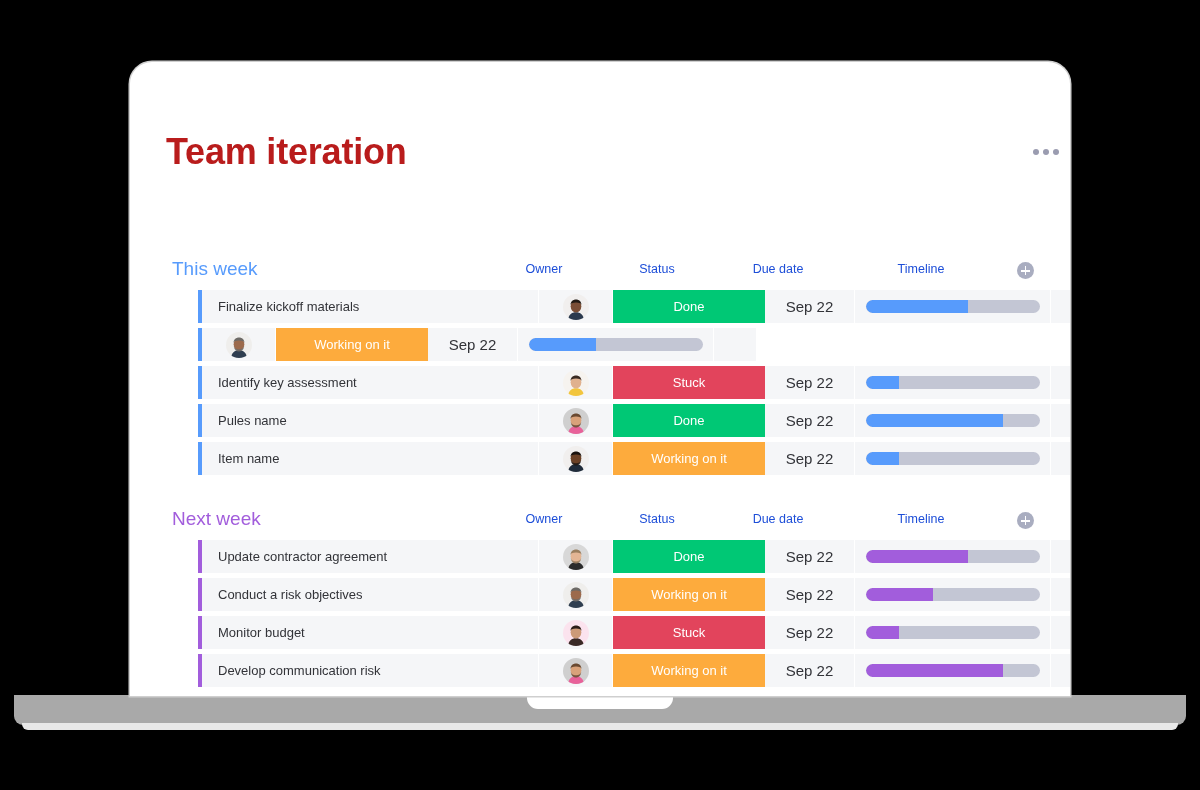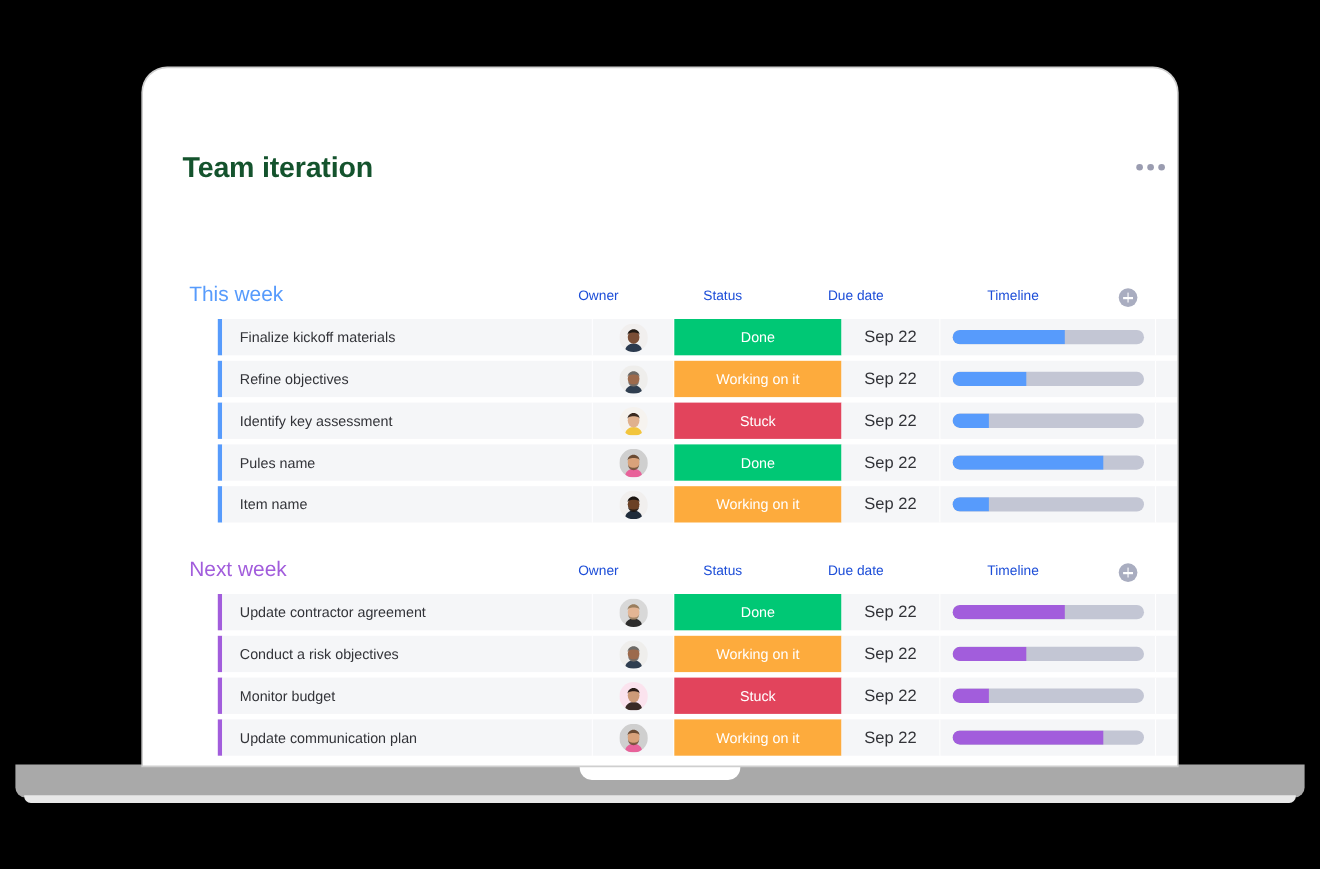--- a/index.html
+++ b/index.html
@@ -73,23 +73,23 @@
     position: absolute;
     left: 0;
     top: 70px;
     width: 895px;
     height: 40px;
     display: flex;
     align-items: center;
     justify-content: space-between;
   }
   .board-title {
-    font-size: 26px;
+    font-size: 36px;
     font-weight: bold;
-    color: #14532d;
+    color: #b91c1c;
     letter-spacing: -0.2px;
   }
   .kebab-menu {
     display: flex;
     gap: 4px;
     align-items: center;
     padding: 6px 2px;
     cursor: pointer;
   }
   .kebab-menu i {
@@ -262,21 +262,20 @@
               <div class="cell c-due">Sep 22</div>
               <div class="cell c-timeline">
                 <div class="bar-track">
                   <div class="bar-fill" style="width: 59%;"></div>
                 </div>
               </div>
               <div class="cell c-end"></div>
             </div>
             <div class="row">
               <div class="row-accent"></div>
-              <div class="cell c-name">Refine objectives</div>
               <div class="cell c-owner">
                 <div class="avatar">
                   <svg viewBox="0 0 40 40">
                     <rect width="40" height="40" fill="#efeeec"></rect>
                     <path d="M8 40c0-8 5.5-12 12-12s12 4 12 12z" fill="#2f3e50"></path>
                     <ellipse cx="20" cy="19" rx="8.2" ry="9.6" fill="#9c6a4c"></ellipse>
                     <path d="M12 20c0 7 3.6 10 8 10s8-3 8-10c0 5-3.6 6.6-8 6.6S12 25 12 20z" fill="#6d6a66" opacity="0.85"></path>
                     <path d="M11.4 17.5c0-6 4-9.2 8.6-9.2s8.6 3.2 8.6 9.2c0-3.4-3.3-4.6-8.6-4.6s-8.6 1.2-8.6 4.6z" fill="#6d6a66"></path>
                   </svg>
                 </div>
@@ -434,21 +433,21 @@
               <div class="cell c-due">Sep 22</div>
               <div class="cell c-timeline">
                 <div class="bar-track">
                   <div class="bar-fill" style="width: 19%;"></div>
                 </div>
               </div>
               <div class="cell c-end"></div>
             </div>
             <div class="row">
               <div class="row-accent"></div>
-              <div class="cell c-name">Update communication plan</div>
+              <div class="cell c-name">Develop communication risk</div>
               <div class="cell c-owner">
                 <div class="avatar">
                   <svg viewBox="0 0 40 40">
                     <rect width="40" height="40" fill="#cfcfcf"></rect>
                     <path d="M8 40c0-8 5.5-12 12-12s12 4 12 12z" fill="#e8629a"></path>
                     <ellipse cx="20" cy="19" rx="8.2" ry="9.6" fill="#d9a27a"></ellipse>
                     <path d="M12 20c0 7 3.6 10 8 10s8-3 8-10c0 5-3.6 6.6-8 6.6S12 25 12 20z" fill="#6a4a32" opacity="0.85"></path>
                     <path d="M11.4 17.5c0-6 4-9.2 8.6-9.2s8.6 3.2 8.6 9.2c0-3.4-3.3-4.6-8.6-4.6s-8.6 1.2-8.6 4.6z" fill="#6a4a32"></path>
                   </svg>
                 </div>

